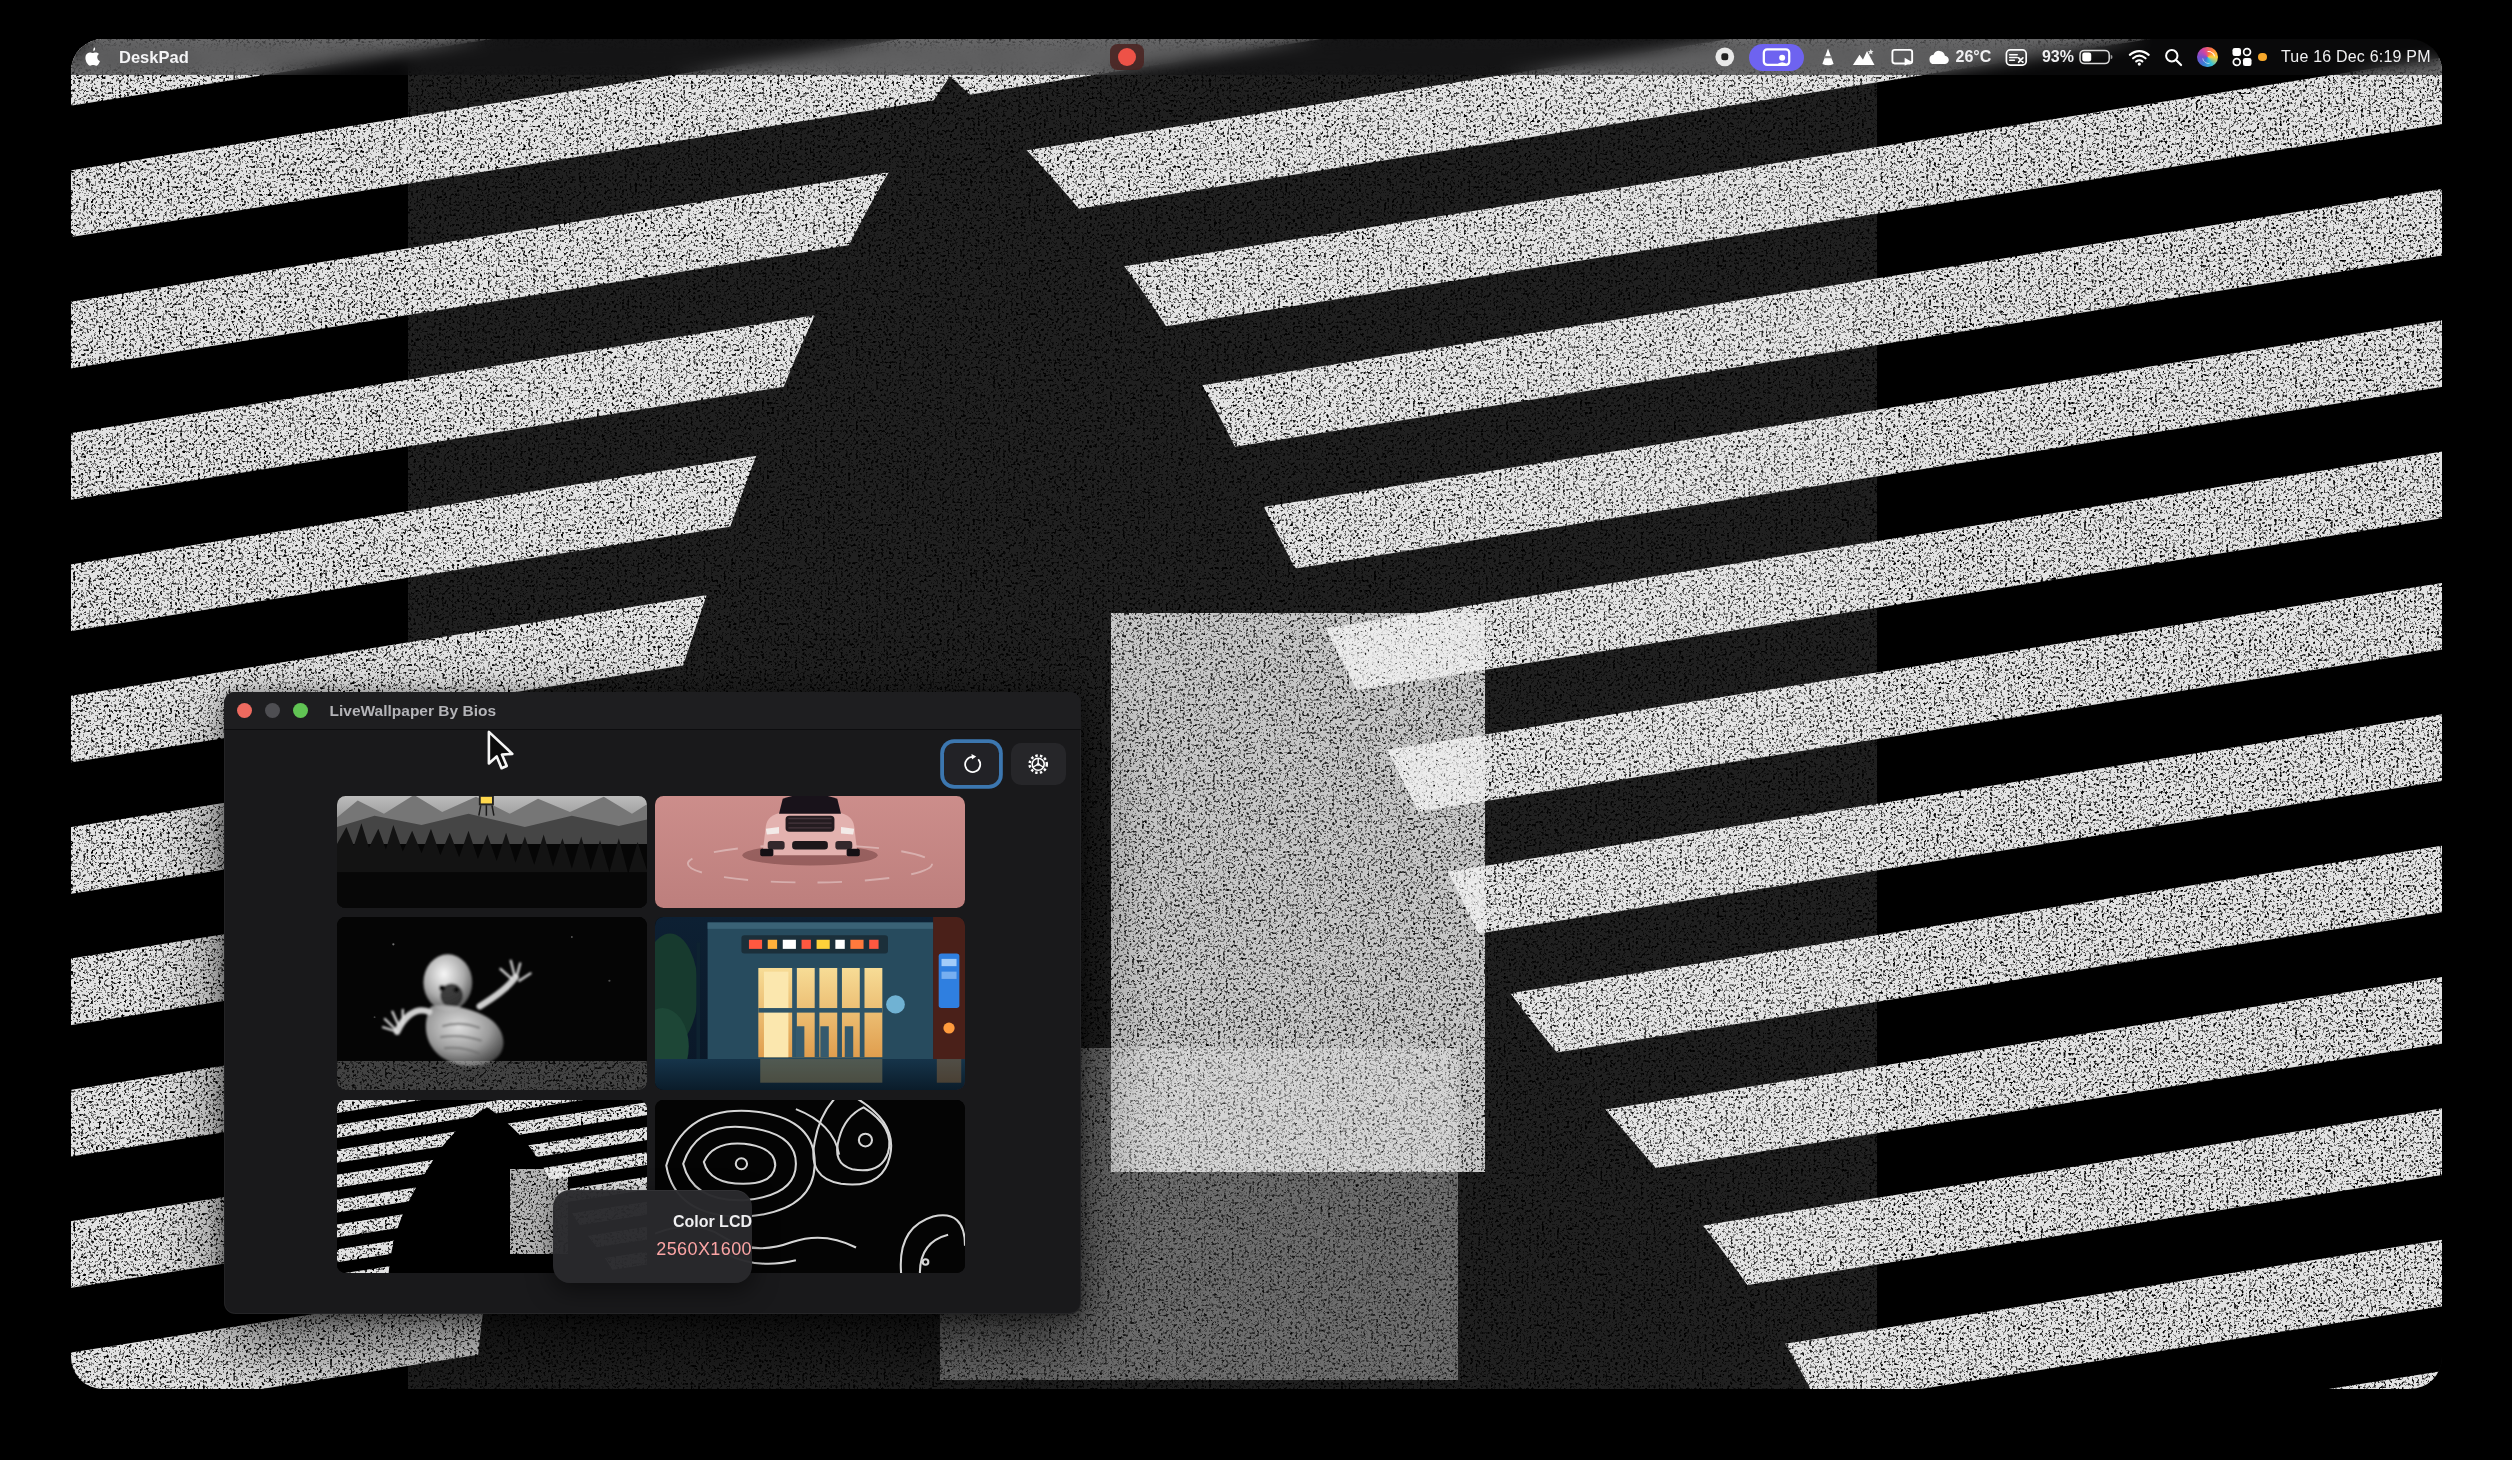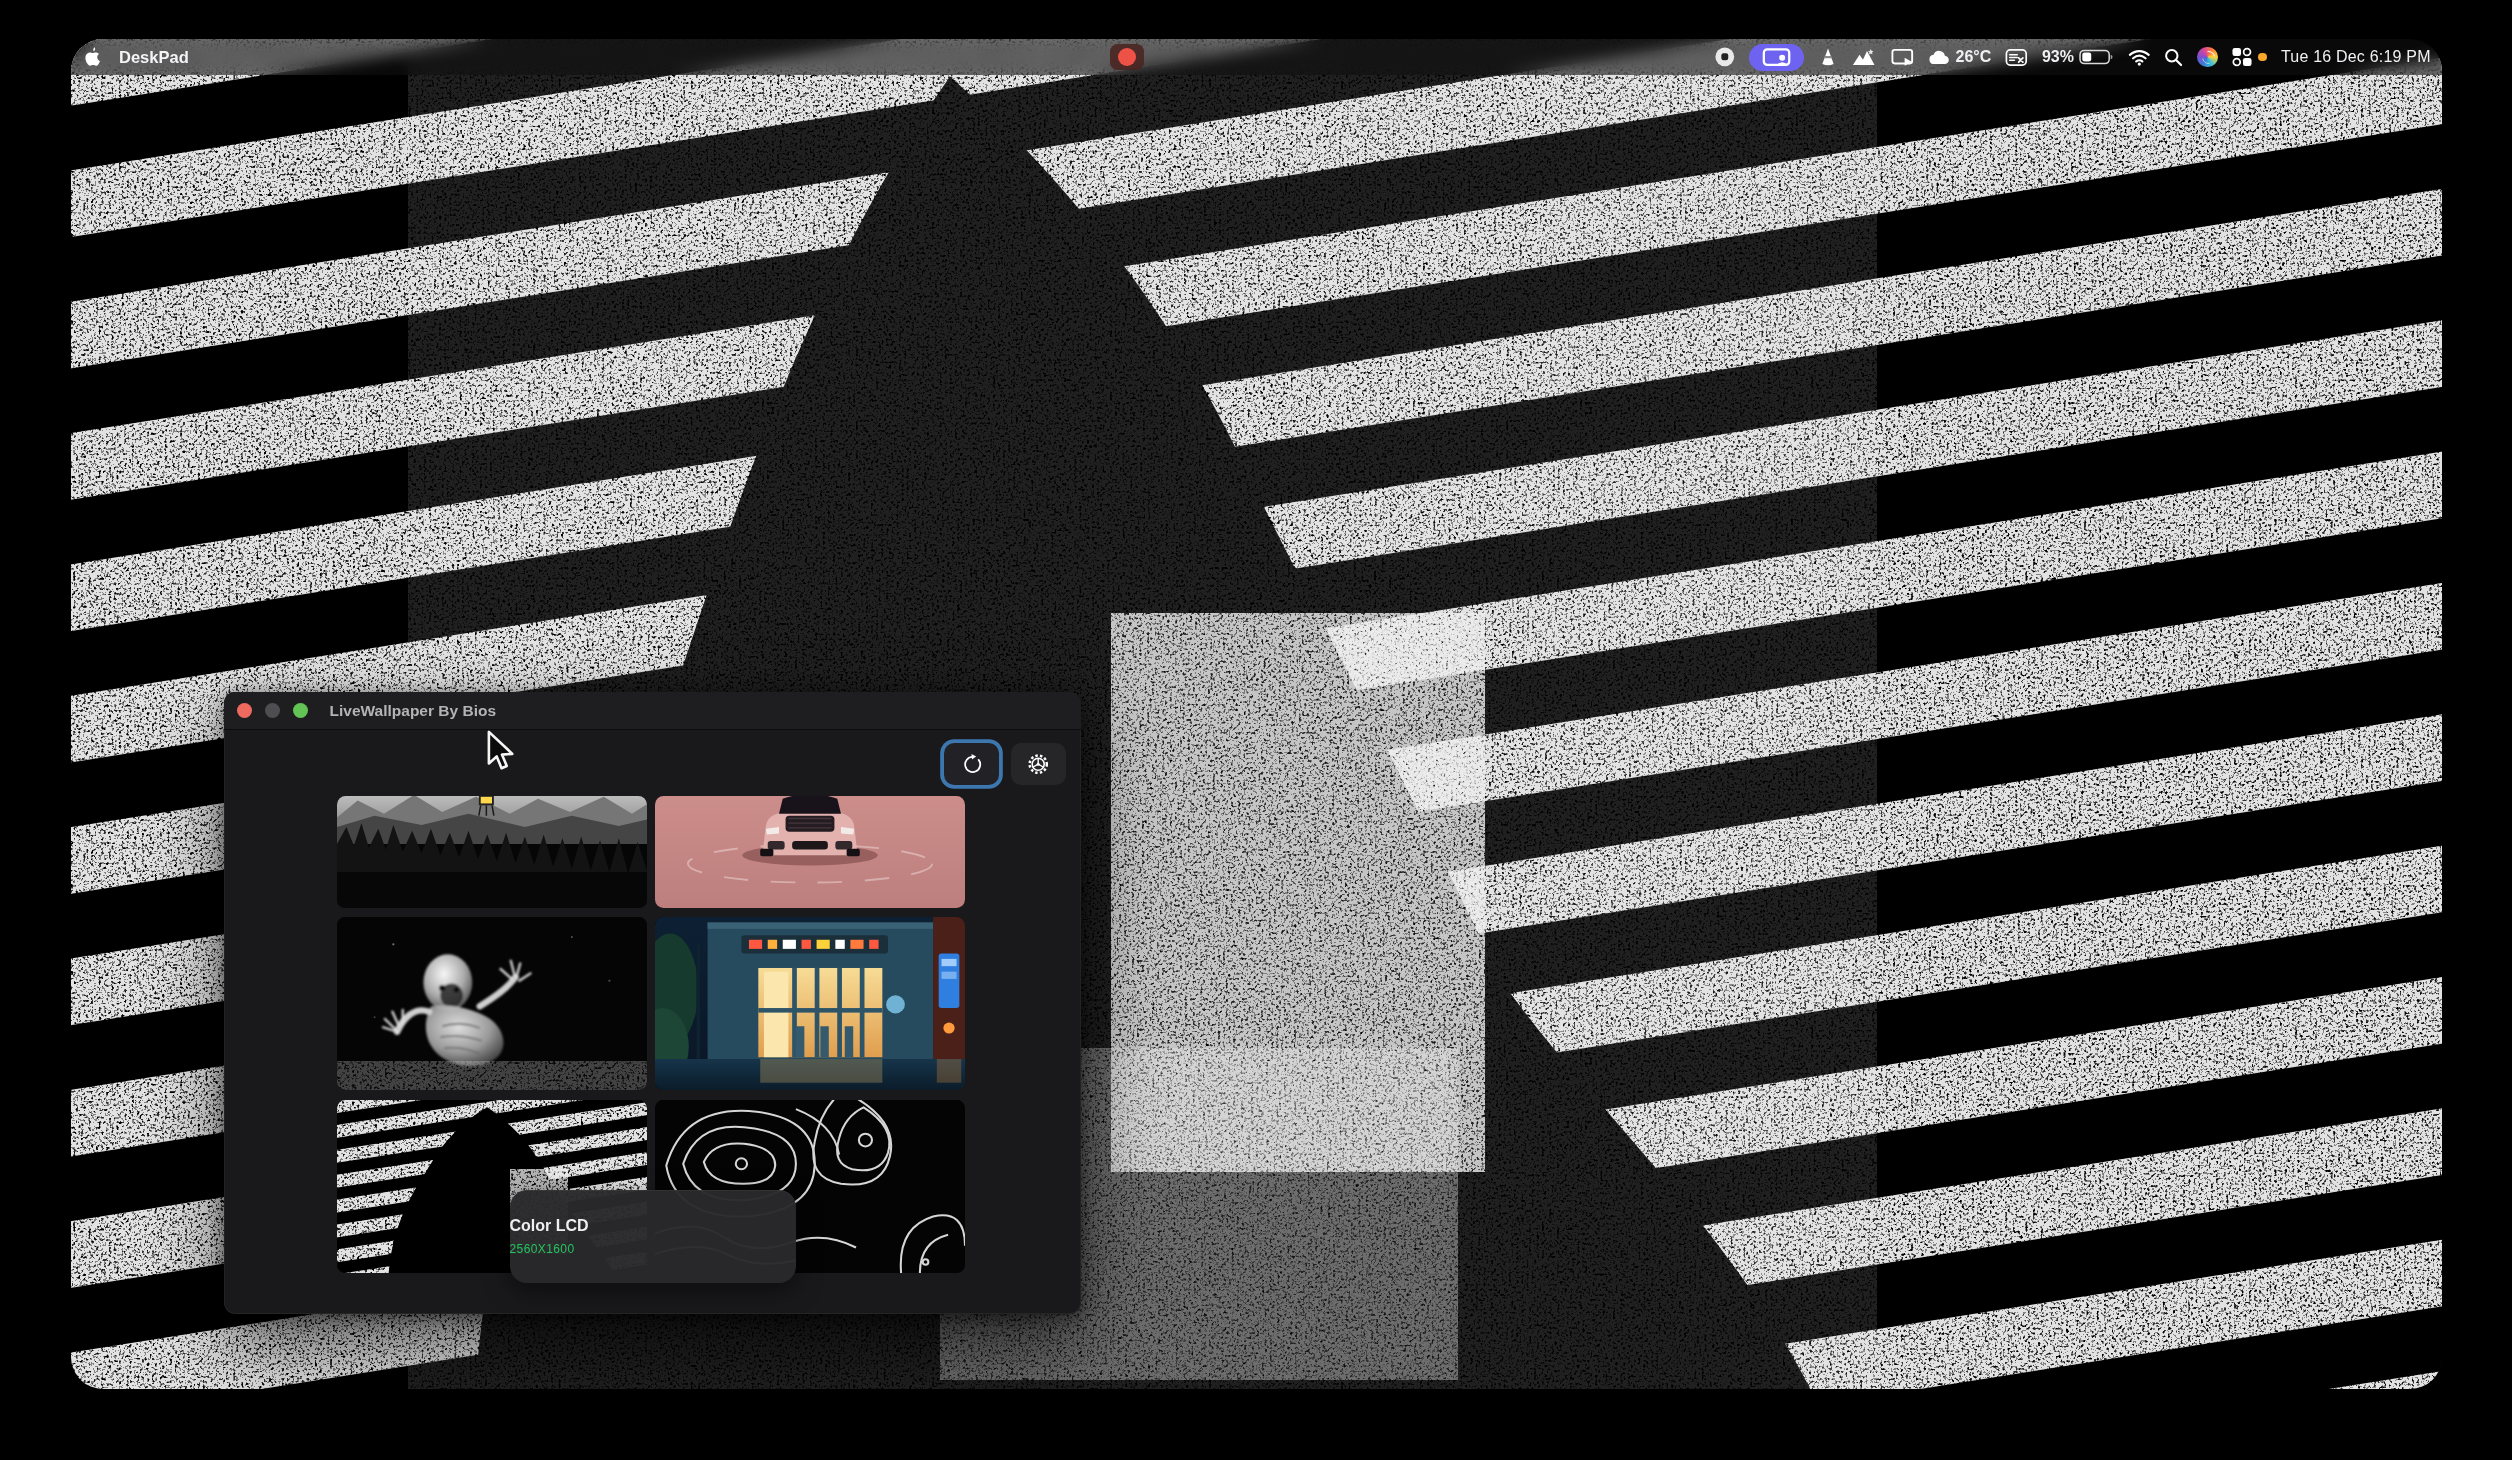--- a/index.html
+++ b/index.html
@@ -57,26 +57,26 @@
   .tbtn.focused { background:#222226; box-shadow:0 0 0 3.8px #3c77b0; }
 
   .grid { position:absolute; left:113px; top:66px;
           display:grid; grid-template-columns:310px 310px; grid-template-rows:112px 173px 173px;
           column-gap:7.5px; row-gap:9.4px; }
   .thumb { position:relative; border-radius:8.5px; overflow:hidden; background:#000; cursor:pointer; }
   .thumb svg { display:block; width:100%; height:100%; }
   .thumb.cropped svg { position:absolute; bottom:0; left:0; height:179px; }
 
   .cards-row { position:absolute; left:0; right:0; top:460px; display:flex; justify-content:center; gap:24.4px; }
-  .display-card { width:286px; height:93px; border-radius:17px; background:rgba(41,41,44,0.97);
+  .display-card { width:199px; height:93px; border-radius:17px; background:rgba(41,41,44,0.97);
                   box-shadow:0 7.5px 24.4px rgba(0,0,0,.5), inset 0 0.9px 0 rgba(255,255,255,.05);
-                  display:flex; flex-direction:column; align-items:flex-start; justify-content:center; gap:7.5px;
+                  display:flex; flex-direction:column; align-items:flex-end; justify-content:center; gap:7.5px;
                   cursor:pointer; }
   .dc-name { font-size:16px; font-weight:700; color:#efeff1; }
-  .dc-res  { font-size:12px; color:#22c55e; letter-spacing:0.4px; }
+  .dc-res  { font-size:18px; color:#fca5a5; letter-spacing:0.4px; }
 
   .cursor { position:absolute; left:414px; top:691px; z-index:40; }
   .icon { display:inline-flex; }
 </style>
 </head>
 <body>
 
 <div class="stage">
   <div class="display">
 

